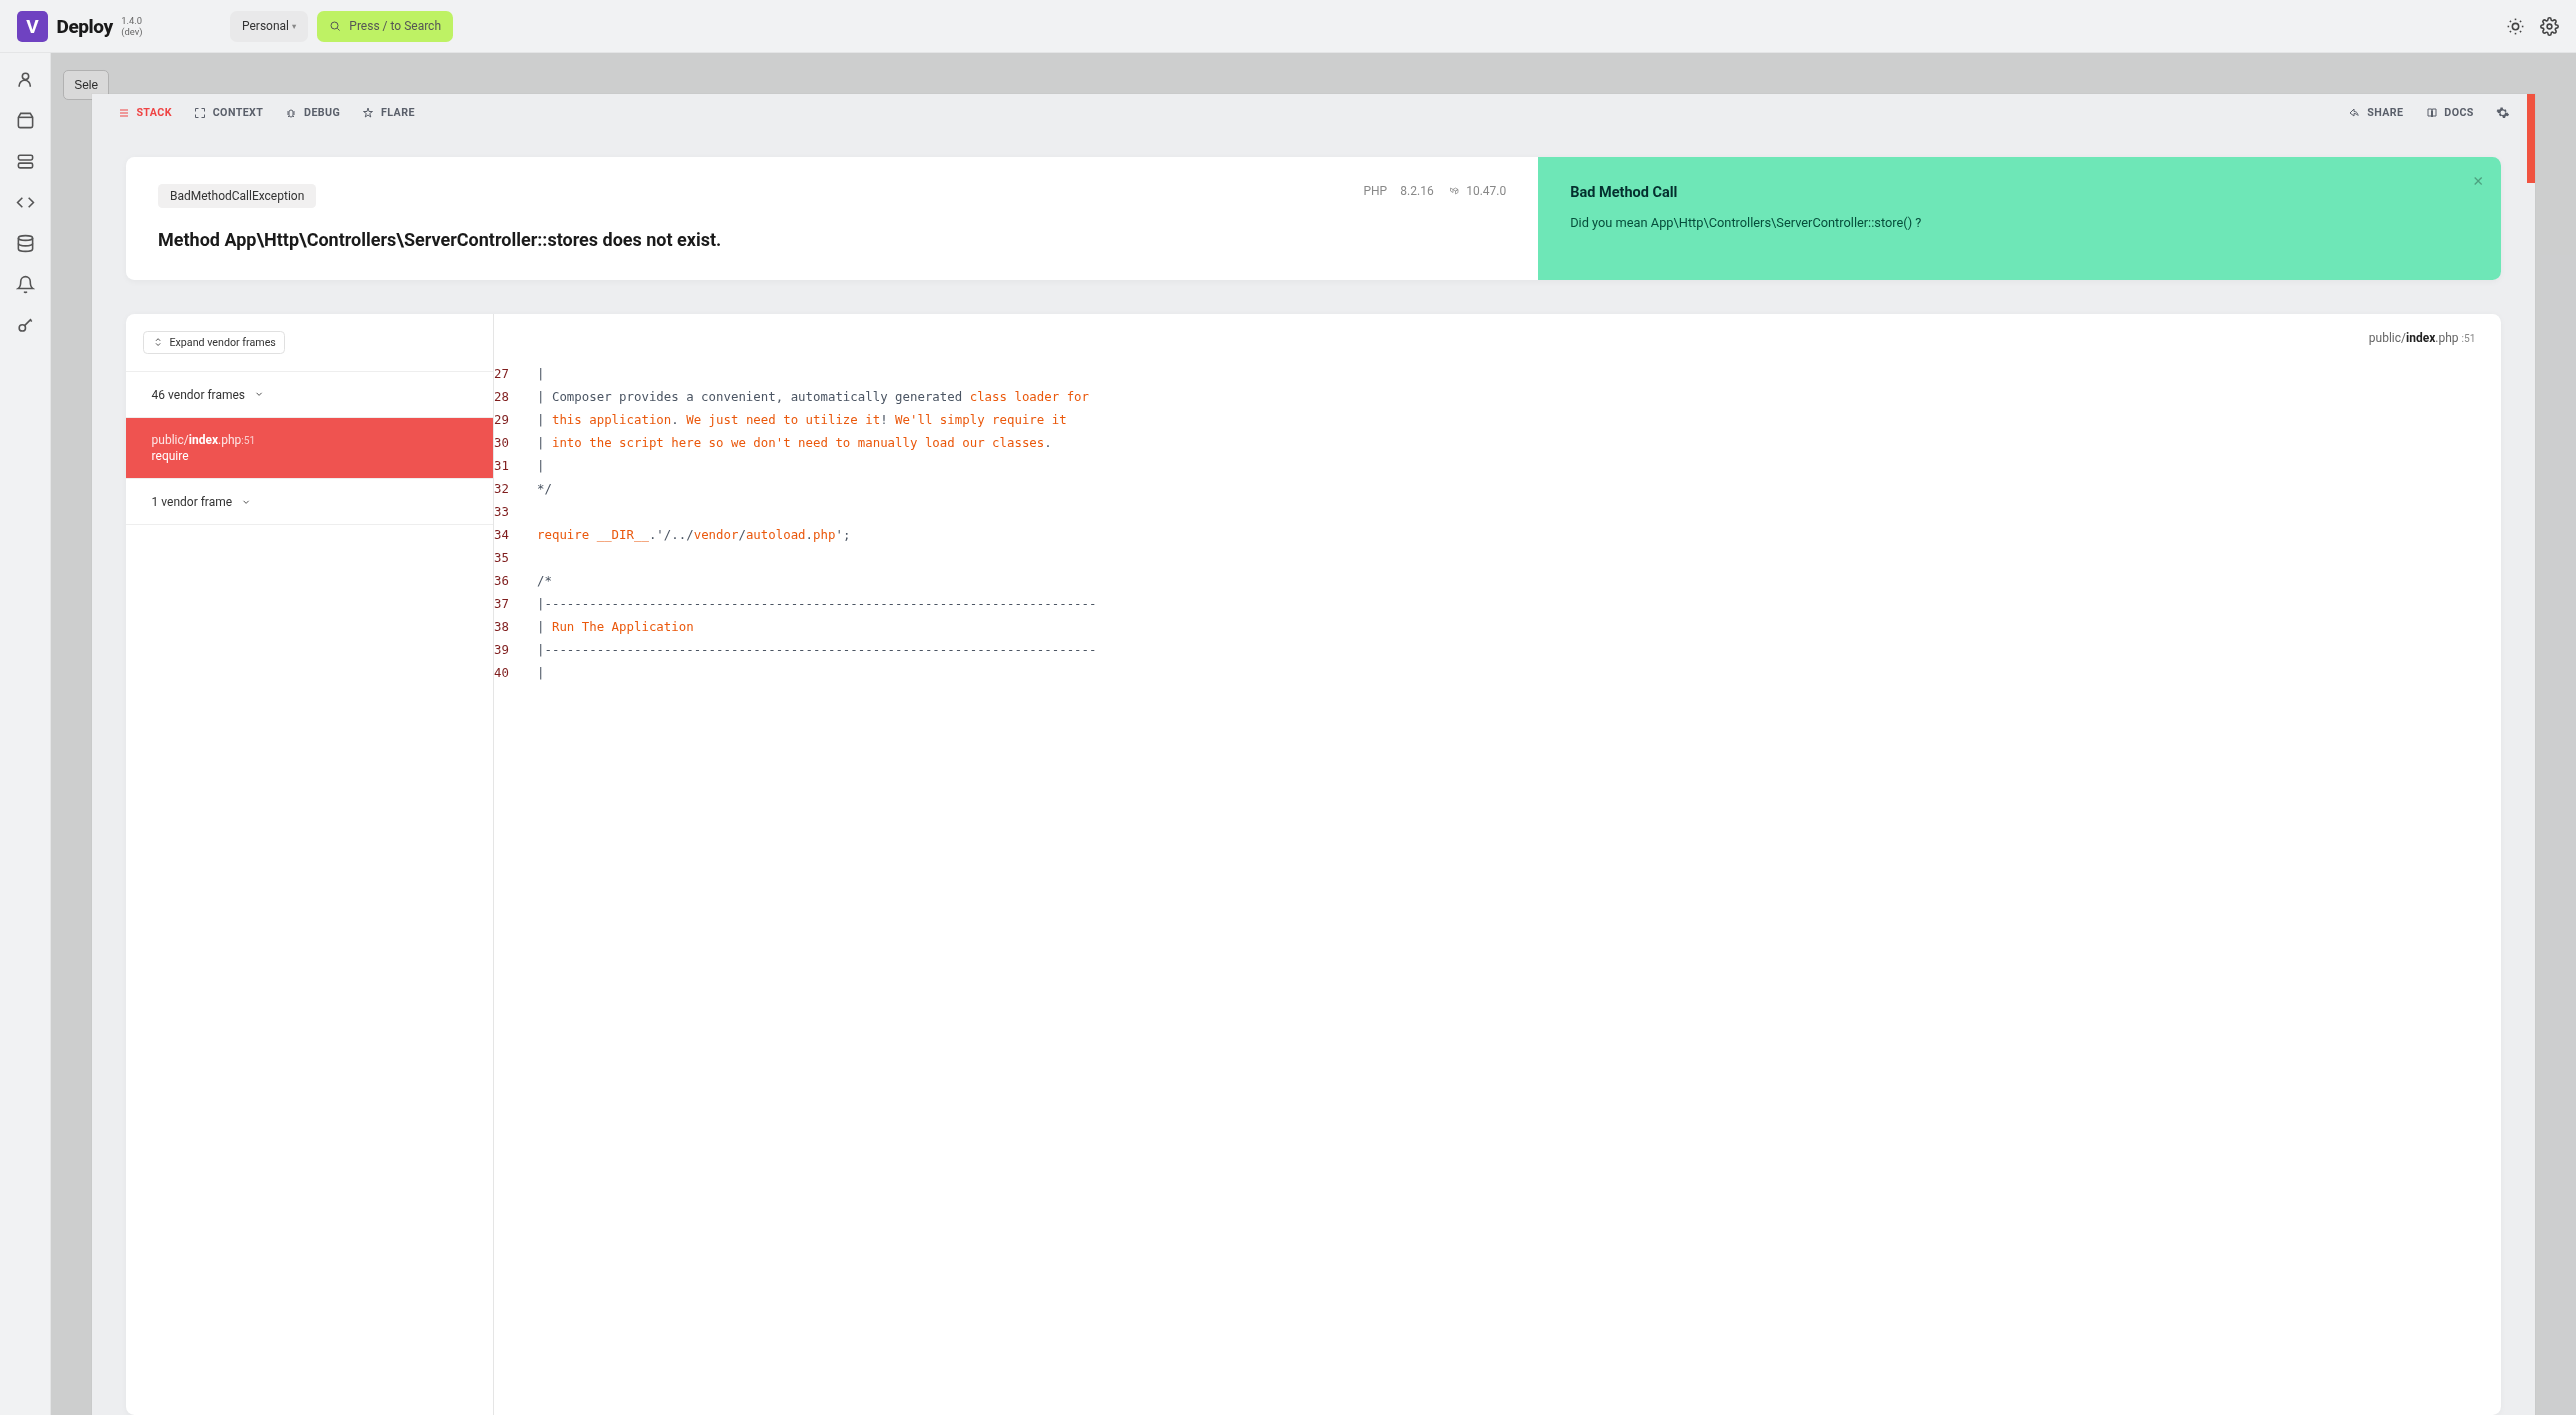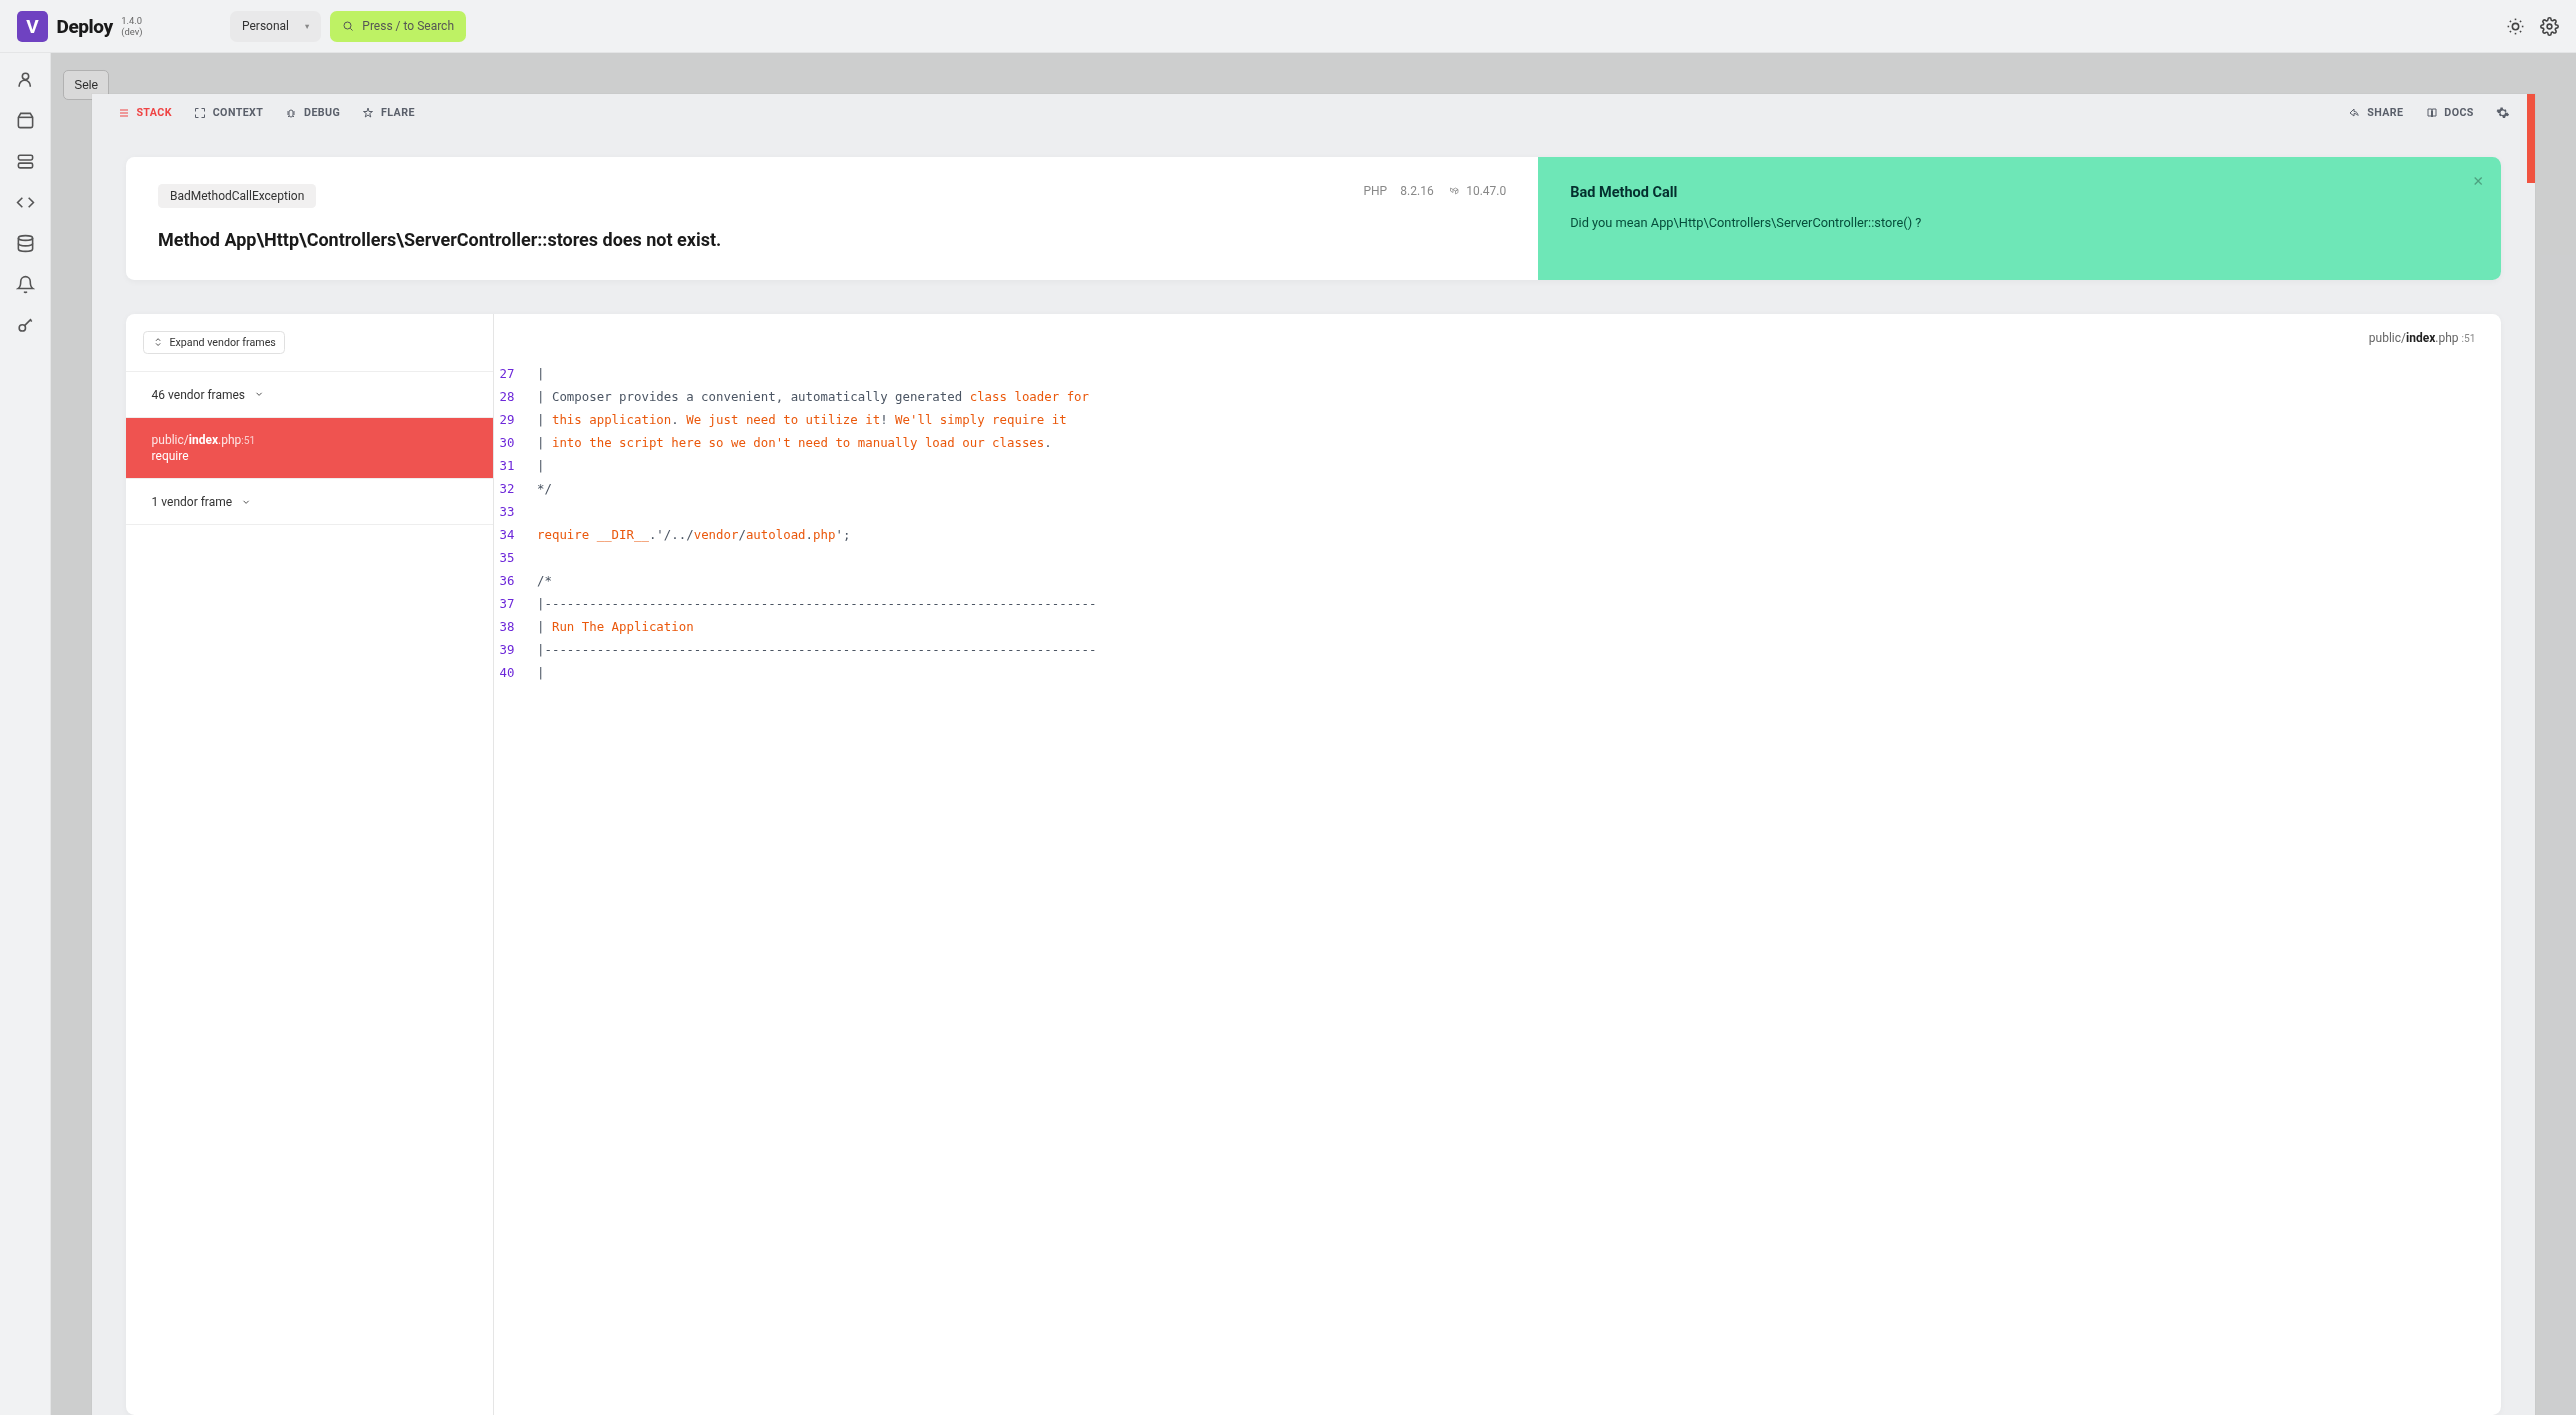--- a/index.html
+++ b/index.html
@@ -44,21 +44,21 @@
     }
     .version-block { display: flex; flex-direction: column; font-size: 9.4px; color: #666; line-height: 1.2;}
     
     .workspace-select {
       margin-left: 17px;
       background: #e9e9ea;
       border-radius: 6.8px;
       padding: 8.5px 12px;
       display: flex;
       align-items: center;
-      gap: 16px;
+      gap: 3px;
       color: #333;
       cursor: pointer;
     }
     .chev { font-size: 8.5px; color: #888;}
     
     .search-box {
       margin-left: 8.5px;
       background: #bef264;
       border-radius: 6.8px;
       padding: 8.5px 12px;
@@ -277,23 +277,23 @@
     
     .code-lines {
       font-family: ui-monospace, "SF Mono", Menlo, Consolas, monospace;
       font-size: 12.4px;
       line-height: 23px;
       padding-bottom: 17px;
     }
     .code-line { display: flex; }
     .line-no {
       width: 43px;
-      text-align: center;
+      text-align: left;
       padding-right: 17px;
-      color: #6d28d9;
+      color: #7f1d1d;
       user-select: none;
       flex-shrink: 0;
     }
     .line-content { flex: 1; white-space: pre; color: #4b5563;}
     .tok-orange { color: #ea580c; }
     
     
     .dim-overlay {
       position: absolute;
       inset: 0;

